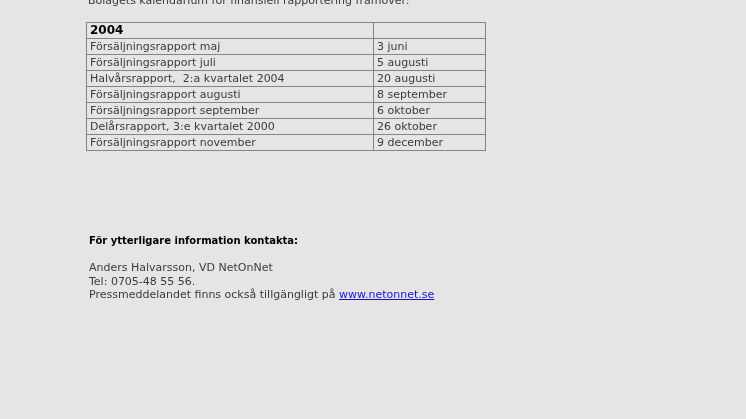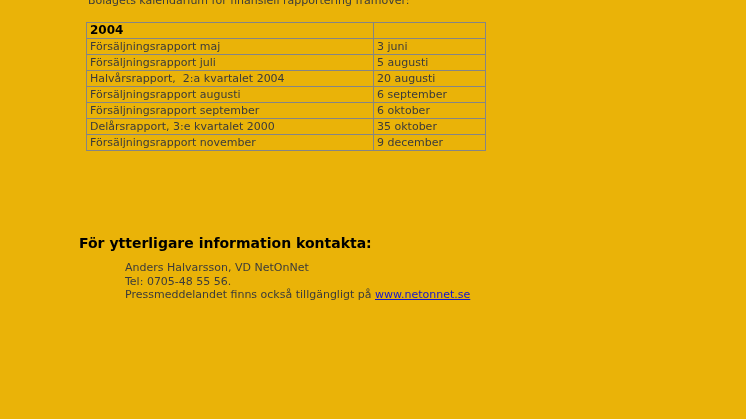--- a/index.html
+++ b/index.html
@@ -5,21 +5,21 @@
   html, body {
     margin: 0;
     padding: 0;
     background: #ffffff;
   }
   #page {
     position: relative;
     width: 746px;
     height: 419px;
     overflow: hidden;
-    background: #eab308;
+    background: #e5e5e5;
     font-family: "DejaVu Sans", "Liberation Sans", sans-serif;
     color: #3b3b3b;
   }
   .intro-line {
     position: absolute;
     left: 88px;
     top: -6px;            
     font-size: 11px;
     line-height: 13px;
     color: #3b3b3b;
@@ -44,36 +44,35 @@
     color: #3b3b3b;
     vertical-align: middle;
   }
   table.calendar td.year-header {
     font-weight: bold;
     font-size: 12px;
     color: #000000;
   }
   .contact-heading {
     position: absolute;
-    left: 79px;
+    left: 89px;
     top: 235px;
-    font-size: 14px;
+    font-size: 10px;
     font-weight: bold;
     color: #000000;
     white-space: nowrap;
   }
   .contact-block {
     position: absolute;
     left: 89px;
     top: 261px;
     font-size: 11px;
     line-height: 13.5px;
     color: #3b3b3b;
     white-space: nowrap;
-    margin-left: 36px;
   }
   .contact-block a {
     color: #1414cc;
     text-decoration: underline;
     cursor: pointer;
   }
 </style>
 </head>
 <body>
 
@@ -99,29 +98,29 @@
         <tr>
           <td>Försäljningsrapport juli</td>
           <td>5 augusti</td>
         </tr>
         <tr>
           <td>Halvårsrapport,  2:a kvartalet 2004</td>
           <td>20 augusti</td>
         </tr>
         <tr>
           <td>Försäljningsrapport augusti</td>
-          <td>6 september</td>
+          <td>8 september</td>
         </tr>
         <tr>
           <td>Försäljningsrapport september</td>
           <td>6 oktober</td>
         </tr>
         <tr>
           <td>Delårsrapport, 3:e kvartalet 2000</td>
-          <td>35 oktober</td>
+          <td>26 oktober</td>
         </tr>
         <tr>
           <td>Försäljningsrapport november</td>
           <td>9 december</td>
         </tr>
       </tbody>
   </table>
 
   <div class="contact-heading">För ytterligare information kontakta:</div>
 

